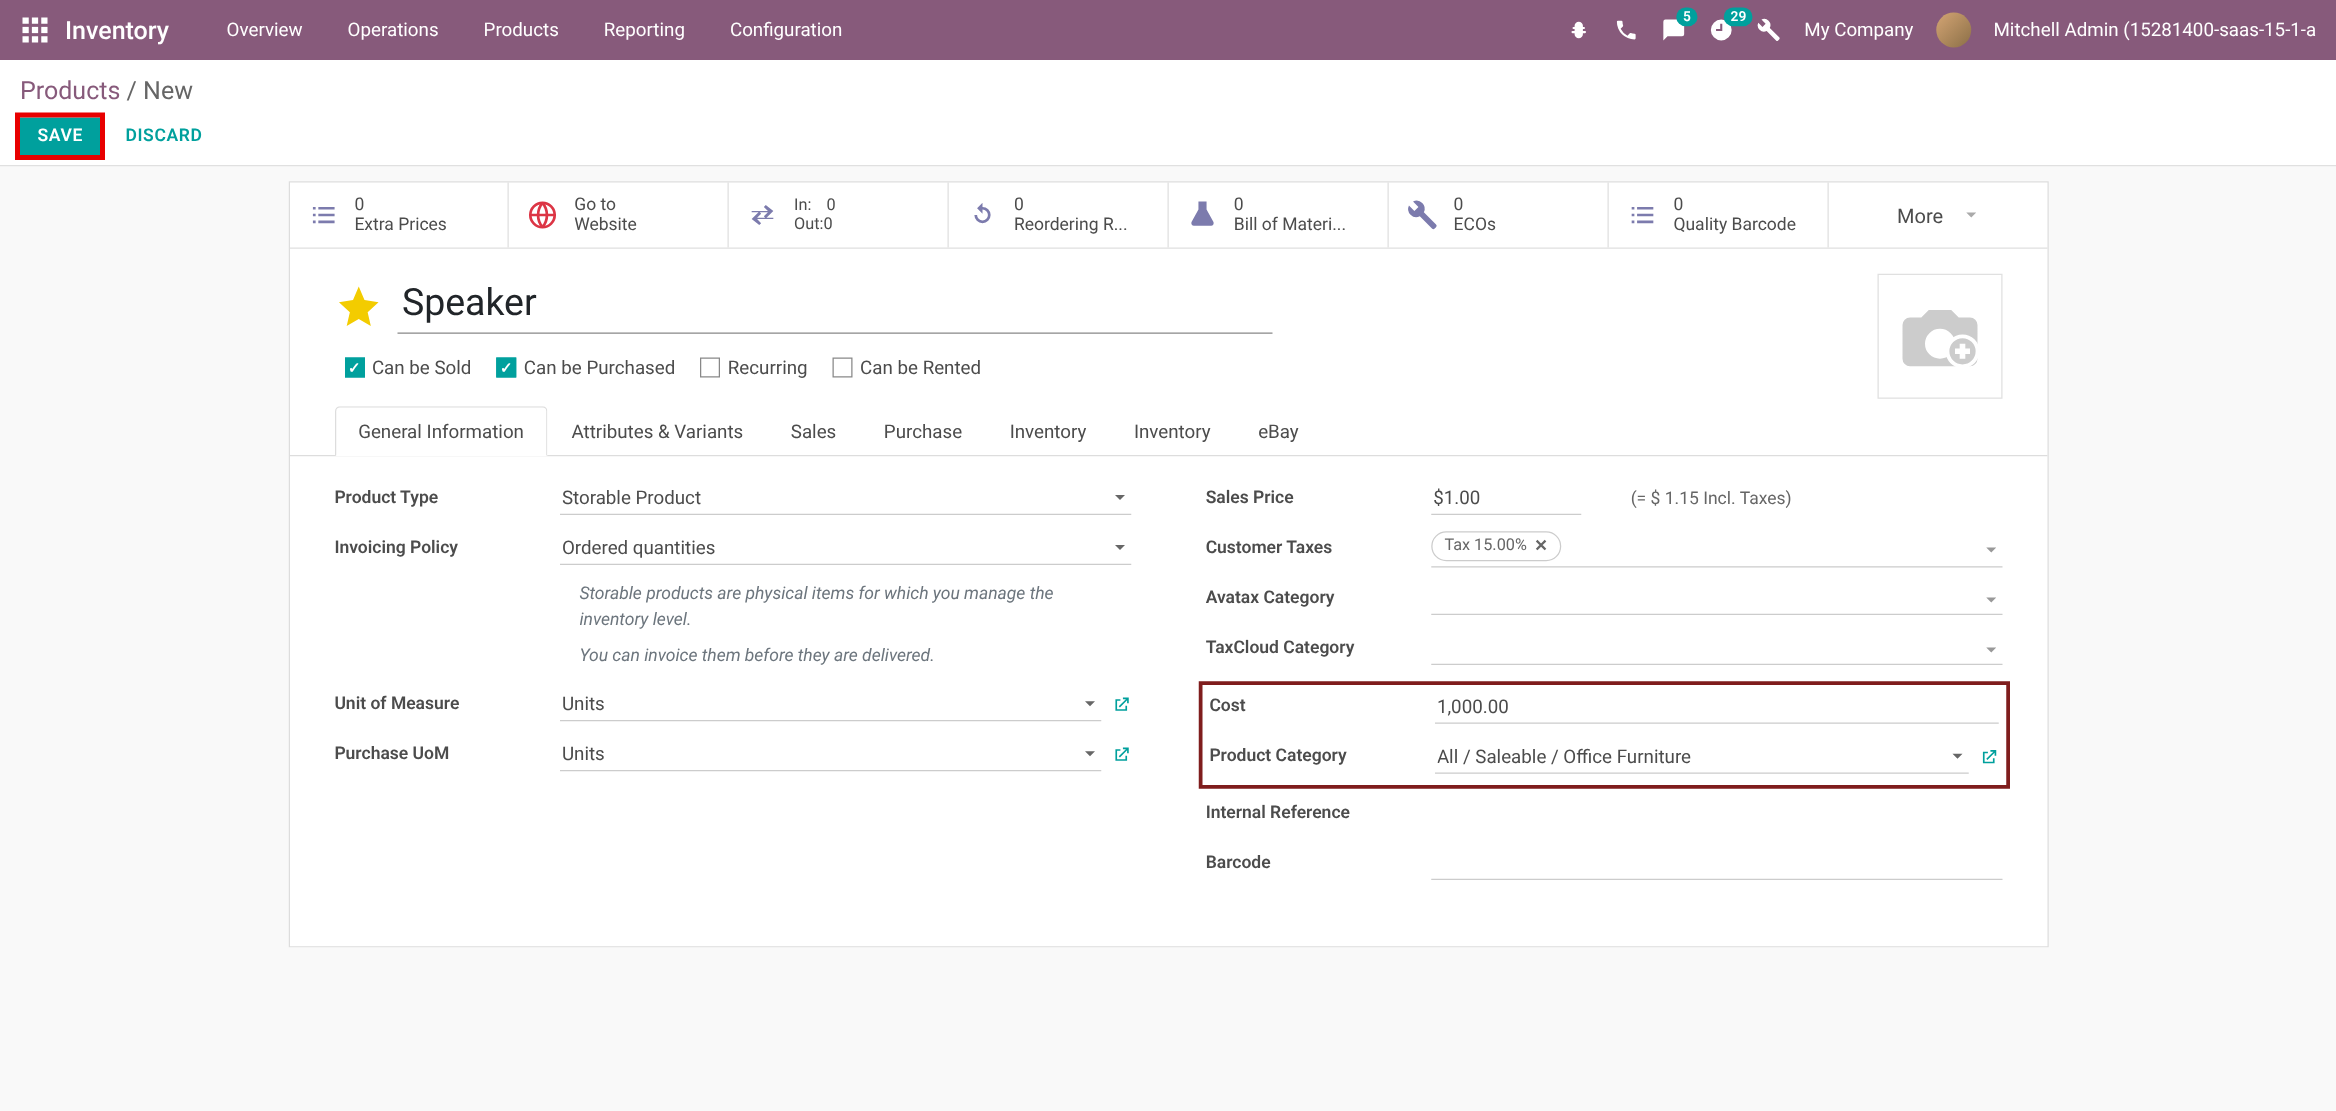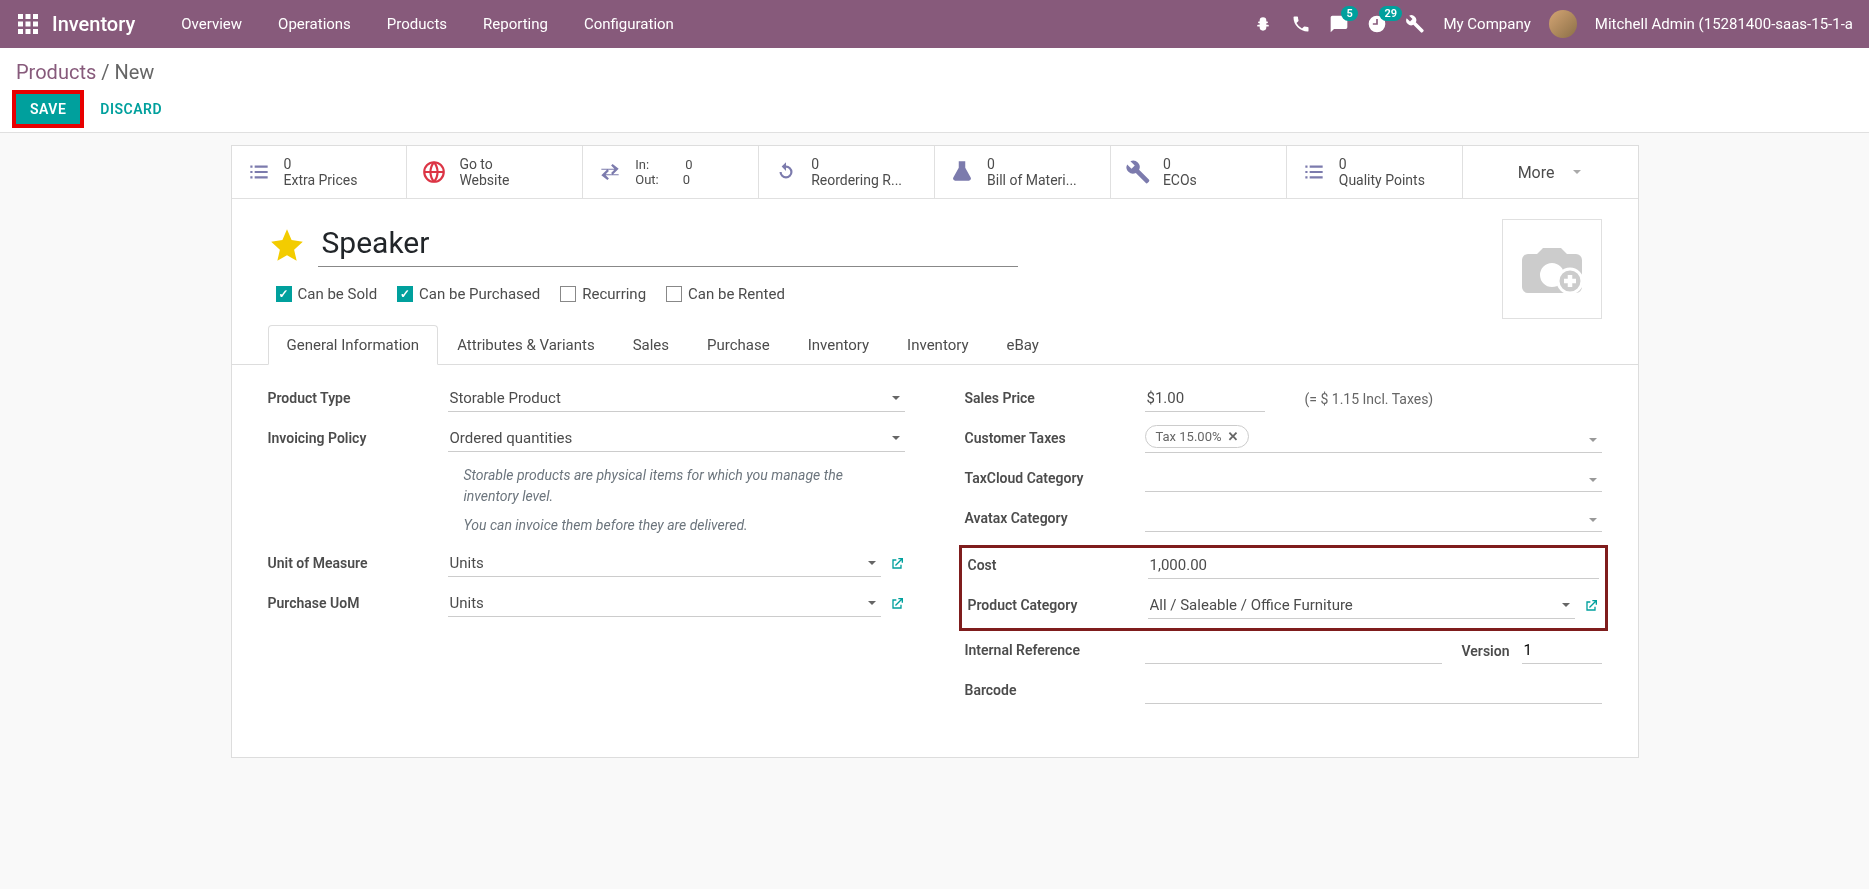--- a/index.html
+++ b/index.html
@@ -34,21 +34,21 @@
 
 
 .stat-row { display: flex; border-bottom: 1px solid #e0e0e0; }
 .stat-btn { flex: 1; border-right: 1px solid #e0e0e0; padding: 10px 14px; display: flex; align-items: center; gap: 12px; cursor: pointer; min-width: 0; }
 .stat-btn:last-child { border-right: none; }
 .stat-icon { width: 26px; height: 26px; fill: #7C7BAD; flex-shrink: 0; }
 .stat-text { display: flex; flex-direction: column; min-width: 0; overflow: hidden; }
 .stat-text .val { font-size: 14px; color: #4c4c4c; white-space: nowrap; }
 .stat-text .lbl { font-size: 14px; color: #4c4c4c; white-space: nowrap; overflow: hidden; text-overflow: ellipsis; }
 .stat-inout { display: flex; flex-direction: column; font-size: 13px; color: #4c4c4c; }
-.stat-inout div { display: flex; gap: 24px; }
+.stat-inout div { display: flex; gap: 0; }
 .stat-more { justify-content: center; color: #4c4c4c; }
 .stat-more .caret { margin-left: 6px; fill: #aaa; }
 
 
 .title-area { padding: 24px 36px 0; position: relative; }
 .prod-label { font-size: 14px; color: #4c4c4c; margin-bottom: 4px; margin-left: 50px; }
 .name-row { display: flex; align-items: center; gap: 12px; }
 .star { width: 38px; height: 38px; fill: #f3cc00; cursor: pointer; }
 .name-input { font-size: 30px; color: #212529; border: none; border-bottom: 1px solid #888; padding: 2px 4px 6px; width: 700px; outline: none; font-family: inherit; }
 .img-placeholder { position: absolute; right: 36px; top: 20px; width: 100px; height: 100px; border: 1px solid #e0e0e0; display: flex; align-items: center; justify-content: center; cursor: pointer; }
@@ -218,21 +218,21 @@
             <span class="val">0</span>
             <span class="lbl">ECOs</span>
           </div>
       </div>
       <div class="stat-btn">
         <svg class="stat-icon" viewBox="0 0 24 24">
             <path d="M4 6h2v2H4zM8 6h12v2H8zM4 11h2v2H4zM8 11h12v2H8zM4 16h2v2H4zM8 16h12v2H8z"></path>
           </svg>
         <div class="stat-text">
             <span class="val">0</span>
-            <span class="lbl">Quality Points</span>
+            <span class="lbl">Quality Barcode</span>
           </div>
       </div>
       <div class="stat-btn stat-more">
         <span>More</span>
         <svg class="caret" width="10" height="10" viewBox="0 0 10 10">
             <path d="M1 3l4 4 4-4z"></path>
           </svg>
       </div>
     </div>
 
@@ -346,27 +346,27 @@
             <span class="tax-tag">
                 <span>Tax 15.00%</span>
                 <span class="tax-x">✕</span>
               </span>
             <svg class="m2o-caret" width="10" height="10" viewBox="0 0 10 10">
                 <path d="M1 3l4 4 4-4z" fill="#999"></path>
               </svg>
           </div>
         </div>
         <div class="field">
-          <div class="field-label">TaxCloud Category</div>
+          <div class="field-label">Avatax Category</div>
           <div class="field-widget"><input class="txt-input" style=""><svg class="m2o-caret" width="10" height="10" viewBox="0 0 10 10">
                 <path d="M1 3l4 4 4-4z" fill="#999"></path>
               </svg></div>
         </div>
         <div class="field">
-          <div class="field-label">Avatax Category</div>
+          <div class="field-label">TaxCloud Category</div>
           <div class="field-widget"><input class="txt-input" style=""><svg class="m2o-caret" width="10" height="10" viewBox="0 0 10 10">
                 <path d="M1 3l4 4 4-4z" fill="#999"></path>
               </svg></div>
         </div>
 
         <div class="hl-box">
           <div class="field">
             <div class="field-label">Cost</div>
             <div class="field-widget"><input class="txt-input" value="1,000.00" style=""></div>
           </div>
@@ -379,27 +379,20 @@
                 </svg>
             </div>
             <svg class="ext-link" viewBox="0 0 24 24">
                 <path d="M14 3h7v7h-2V6.4L10.4 15 9 13.6 17.6 5H14zM5 5h6v2H7v10h10v-4h2v6H5z"></path>
               </svg>
           </div>
         </div>
 
         <div class="field" style="margin-top:6px;">
           <div class="field-label">Internal Reference</div>
-          <div class="field-widget" style="display:flex; align-items:center; gap:20px;">
-            <input class="txt-input" style="flex: 1 1 0%;">
-            <div class="version-wrap">
-              <span class="version-lbl">Version</span>
-              <input class="version-val" value="1" style="">
-            </div>
-          </div>
         </div>
         <div class="field">
           <div class="field-label">Barcode</div>
           <div class="field-widget"><input class="txt-input" style=""></div>
         </div>
       </div>
     </div>
 
   </div>
 </div>

